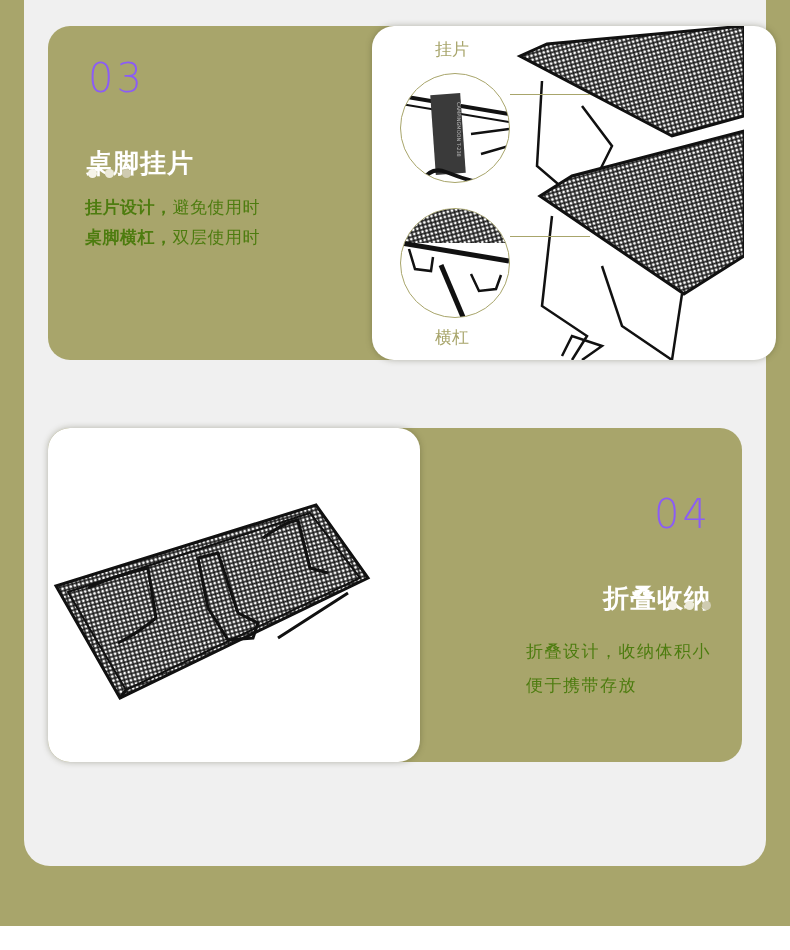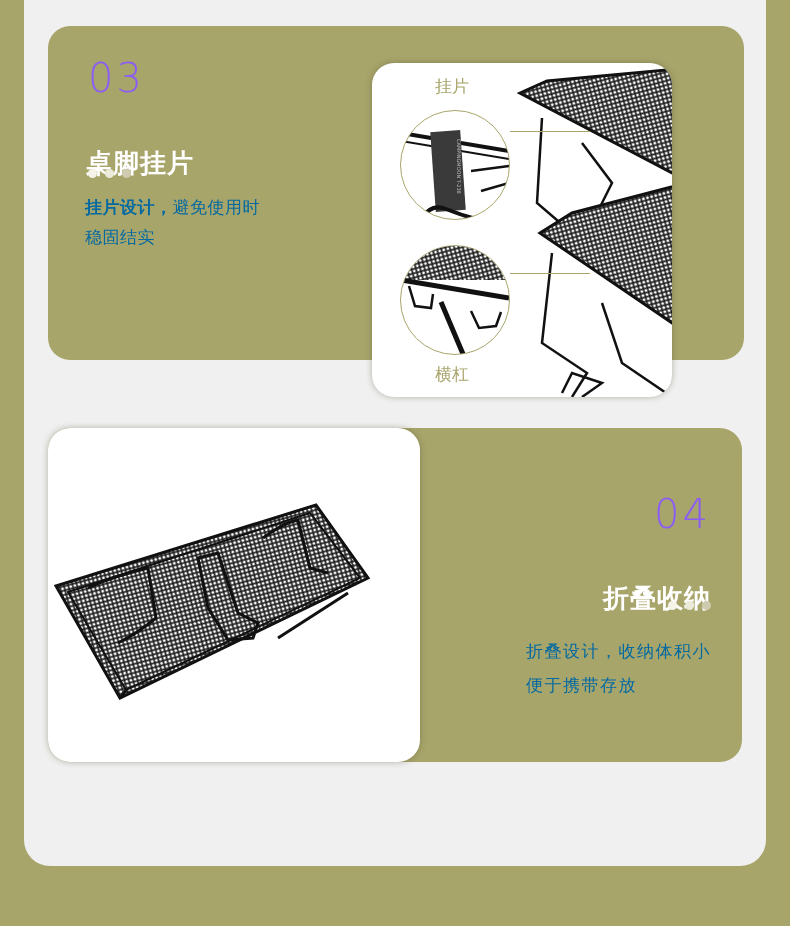--- a/index.html
+++ b/index.html
@@ -3,27 +3,27 @@
 <meta charset="utf-8">
 <style>
   html,body{margin:0;padding:0;}
   body{width:790px;height:950px;background:#ffffff;position:relative;overflow:hidden;font-family:"DejaVu Sans","Liberation Sans",sans-serif;}
   .frame{position:absolute;left:0;top:0;width:790px;height:926px;background:#a8a56b;}
   .panel{position:absolute;left:24px;top:0;width:742px;height:866px;background:#f0f0f0;border-radius:0 0 26px 26px;}
   .card{position:absolute;background:#a8a56b;border-radius:22px;}
   .card3{left:48px;top:26px;width:696px;height:334px;}
   .card4{left:48px;top:428px;width:694px;height:334px;}
   .imgbox{position:absolute;background:#ffffff;border-radius:22px;box-shadow:0 0 6px rgba(60,60,30,0.35);overflow:hidden;}
-  .img3{left:372px;top:26px;width:300px;height:334px;margin-top:37px;}
+  .img3{left:372px;top:26px;width:404px;height:334px;}
   .img4{left:48px;top:428px;width:372px;height:334px;}
   .num{position:absolute;color:#8b5cf6;font-size:40px;font-weight:300;letter-spacing:3px;line-height:1;font-family:"DejaVu Sans",sans-serif;}
   .title{position:absolute;color:#fff;font-size:26px;font-weight:bold;letter-spacing:1px;line-height:1;margin-top:36px;}
   .dots{position:absolute;display:flex;gap:8px;}
   .dot{width:9px;height:9px;border-radius:50%;}
-  .desc{position:absolute;color:#0369a1;font-size:17px;line-height:30px;letter-spacing:0.5px;}
+  .desc{position:absolute;color:#4d7c0f;font-size:17px;line-height:30px;letter-spacing:0.5px;}
   .desc b{font-weight:bold;}
   .callout{position:absolute;color:#a8a56b;font-size:17px;}
   .circle{position:absolute;border:1.5px solid #a8a56b;border-radius:50%;background:#fff;overflow:hidden;}
   .leader{position:absolute;height:1px;background:#a8a56b;}
 </style>
 </head>
 <body>
 
 <div class="frame"></div>
 <div class="panel"></div>
@@ -31,21 +31,21 @@
 <div class="card card3"></div>
 <div class="num" style="left:88px;top:58px;">03</div>
 <div class="title" style="left:86px;top:114px;">桌脚挂片</div>
 <div class="dots" style="left:88px;top:169px;">
   <span class="dot" style="background:#f6f4ea"></span>
   <span class="dot" style="background:#ecead8"></span>
   <span class="dot" style="background:#cfcbb0"></span>
 </div>
 <div class="desc" style="left:85px;top:192px;">
   <div><b>挂片设计，</b><span>避免使用时</span></div>
-  <div><span>稳固结实</span></div>
+  <div><b>桌脚横杠，</b><span>双层使用时</span></div>
 </div>
 
 <div class="imgbox img3">
   <svg width="372" height="334" viewBox="0 0 372 334">
     <defs>
       <pattern id="mesh" width="6" height="6" patternUnits="userSpaceOnUse" patternTransform="rotate(30)">
         <rect width="6" height="6" fill="#ffffff"></rect>
         <path d="M0 0 L6 6 M6 0 L0 6" stroke="#1c1c1c" stroke-width="1.6"></path>
       </pattern>
     </defs>

